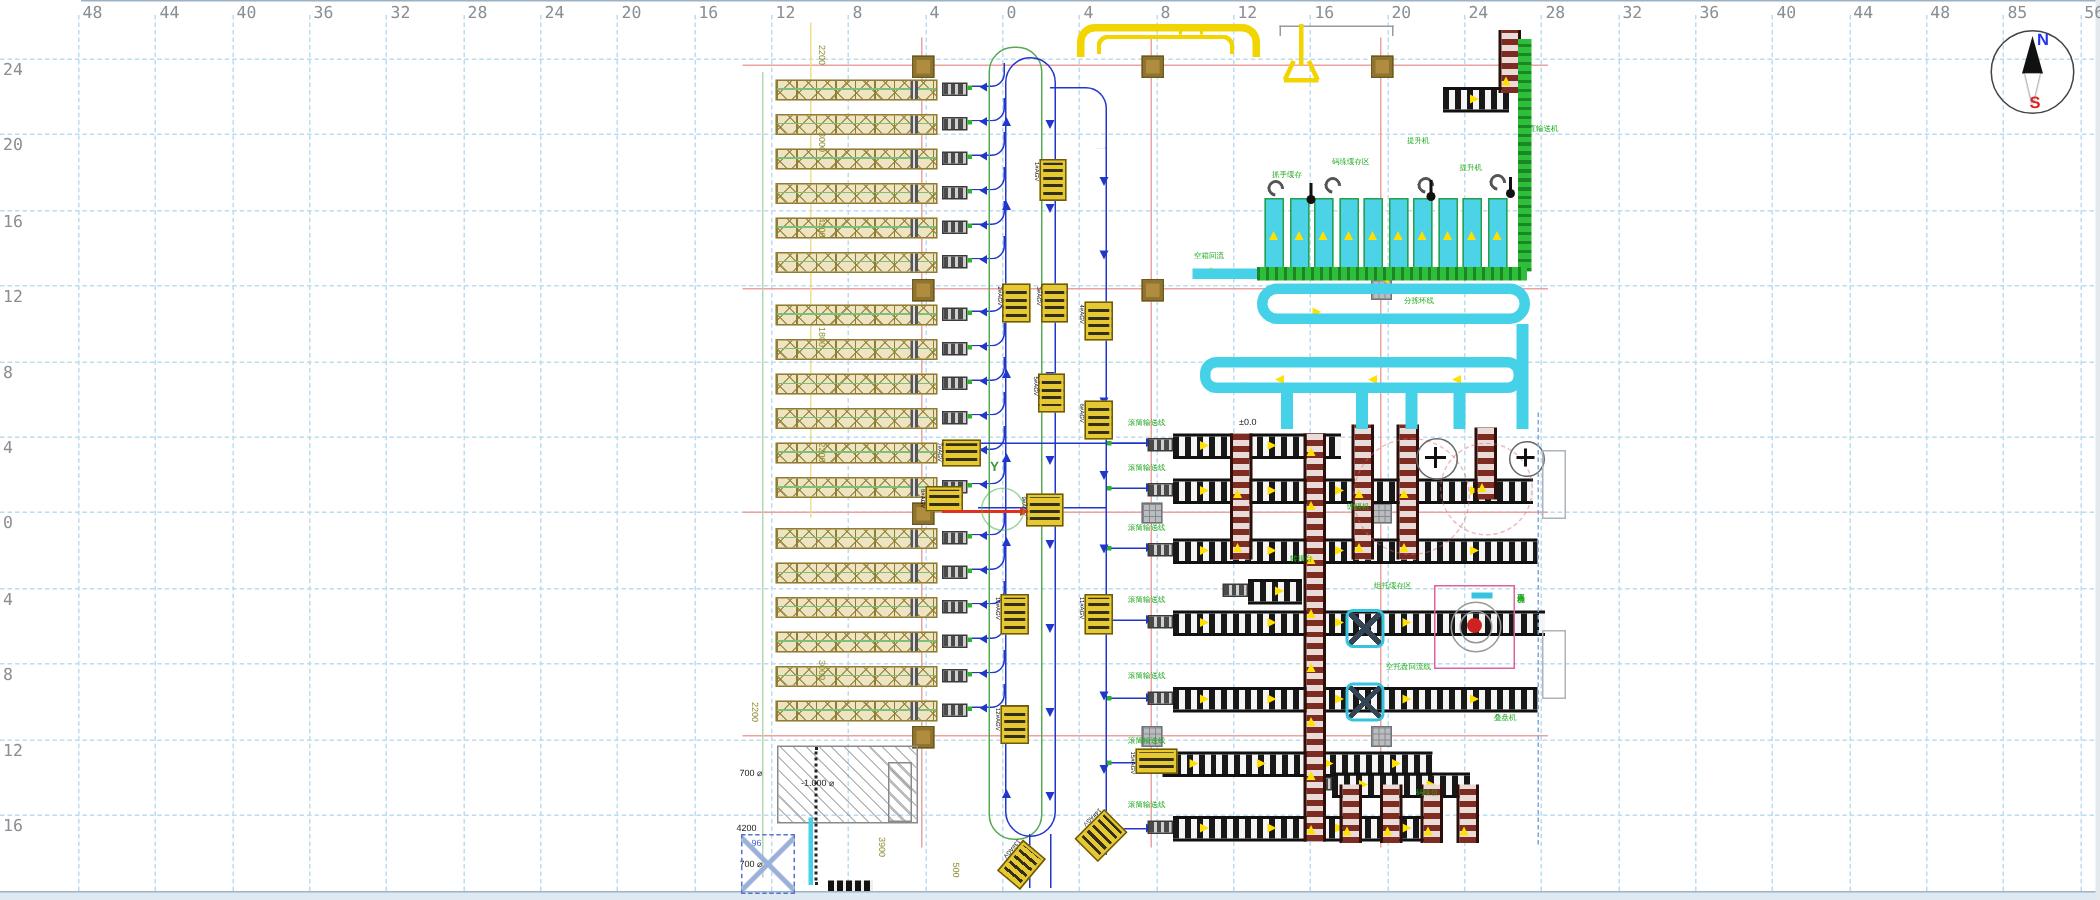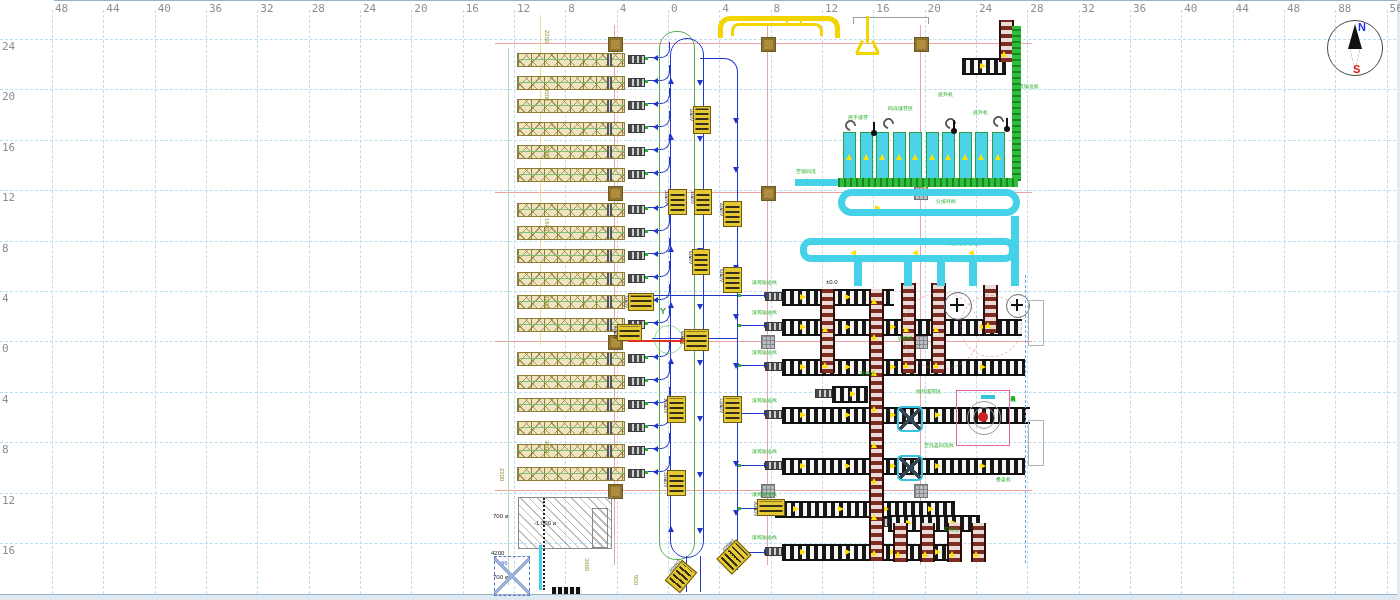--- a/index.html
+++ b/index.html
@@ -123,21 +123,21 @@
       <div class="rlbl" style="left: 1081.6px; top: 2px;">32</div>
       <div class="gridv" style="left: 1129.93px;"></div>
       <div class="rlbl" style="left: 1132.93px; top: 2px;">36</div>
       <div class="gridv" style="left: 1181.26px;"></div>
       <div class="rlbl" style="left: 1184.26px; top: 2px;">40</div>
       <div class="gridv" style="left: 1232.59px;"></div>
       <div class="rlbl" style="left: 1235.59px; top: 2px;">44</div>
       <div class="gridv" style="left: 1283.92px;"></div>
       <div class="rlbl" style="left: 1286.92px; top: 2px;">48</div>
       <div class="gridv" style="left: 1335.25px;"></div>
-      <div class="rlbl" style="left: 1338.25px; top: 2px;">88</div>
+      <div class="rlbl" style="left: 1338.25px; top: 2px;">85</div>
       <div class="gridv" style="left: 1386.58px;"></div>
       <div class="rlbl" style="left: 1389.58px; top: 2px;">56</div>
       <div class="gridh" style="top: 39px;"></div>
       <div class="rlbl" style="left: 2px; top: 40px;">24</div>
       <div class="gridh" style="top: 89.4px;"></div>
       <div class="rlbl" style="left: 2px; top: 90.4px;">20</div>
       <div class="gridh" style="top: 139.8px;"></div>
       <div class="rlbl" style="left: 2px; top: 140.8px;">16</div>
       <div class="gridh" style="top: 190.2px;"></div>
       <div class="rlbl" style="left: 2px; top: 191.2px;">12</div>

